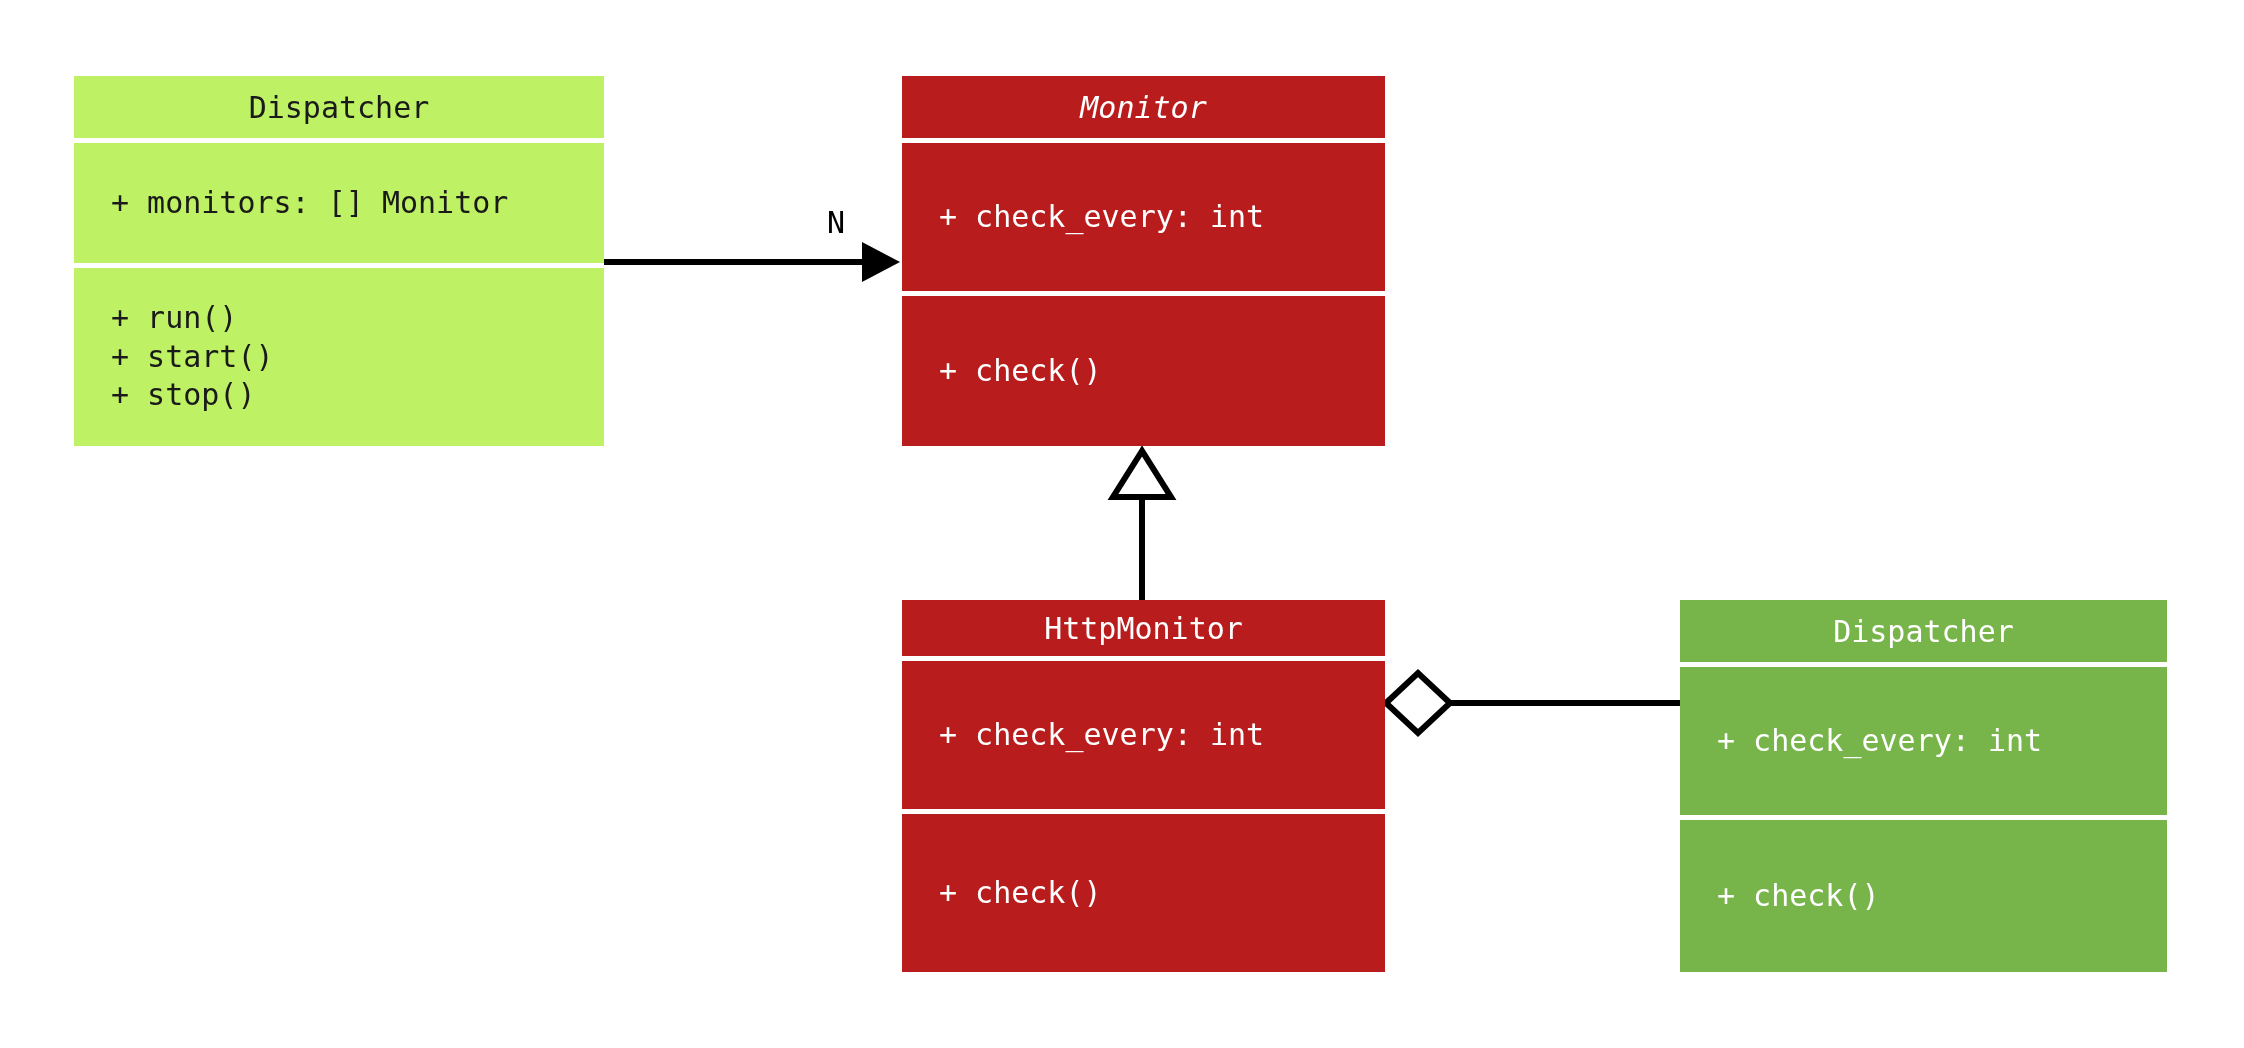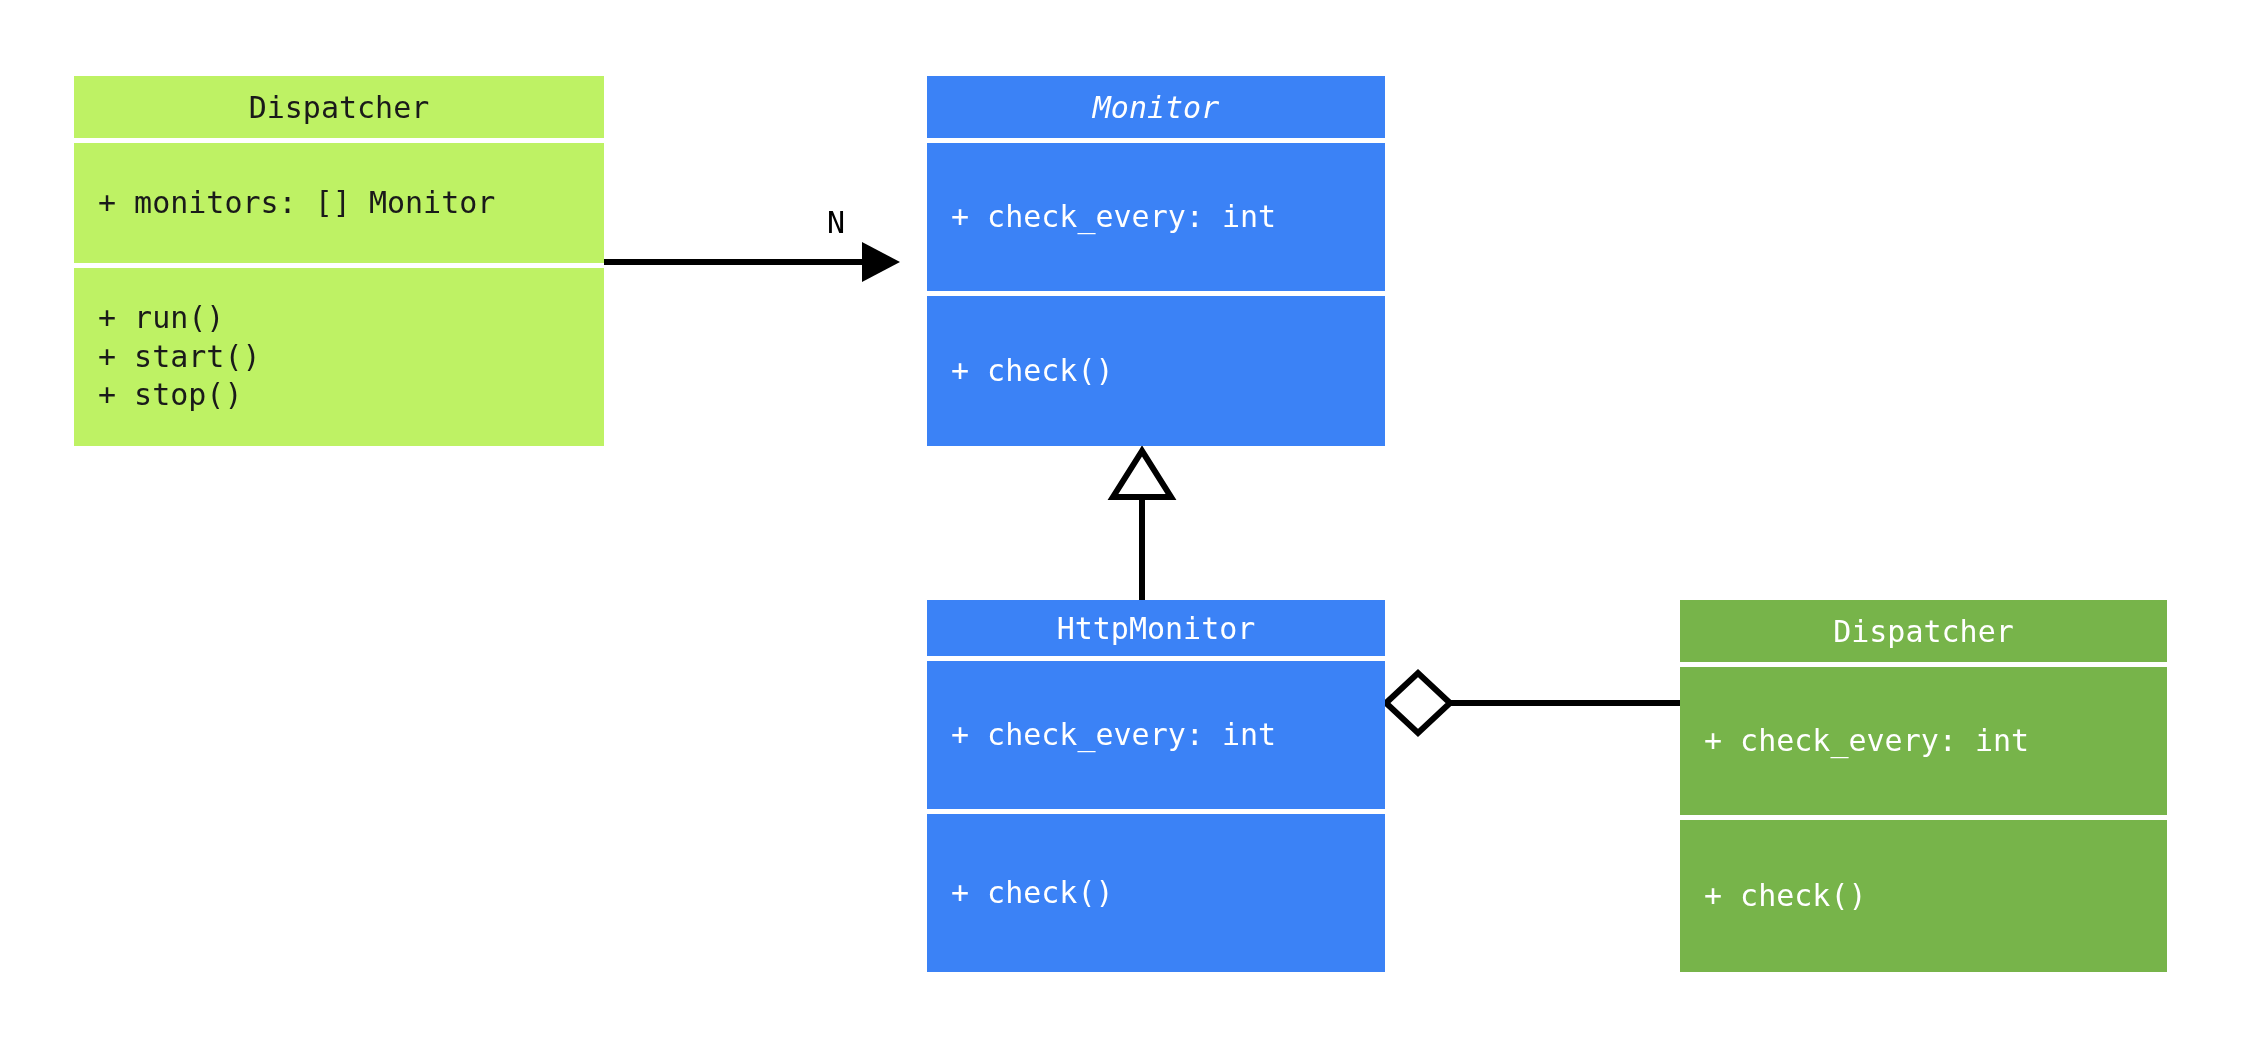--- a/index.html
+++ b/index.html
@@ -52,29 +52,29 @@
     letter-spacing: 0px;
     white-space: nowrap;
   }
 
   .class-title.abstract { font-style: italic; }
 
   .member {
     font-size: 30px;
     line-height: 1.28;
     white-space: pre;
-    padding-left: 24px;
+    padding-left: 37px;
   }
 
   
   .theme-yellow .compartment { background: #bef264; }
   .theme-yellow .class-title,
   .theme-yellow .member      { color: #1a1a1a; }
 
-  .theme-blue .compartment { background: #3b82f6; margin-left: 25px; }
+  .theme-blue .compartment { background: #b91c1c; }
   .theme-blue .class-title,
   .theme-blue .member      { color: #ffffff; }
 
   .theme-green .compartment { background: #77b44a; }
   .theme-green .class-title,
   .theme-green .member      { color: #ffffff; }
 
   
   #connectors {
     position: absolute;

